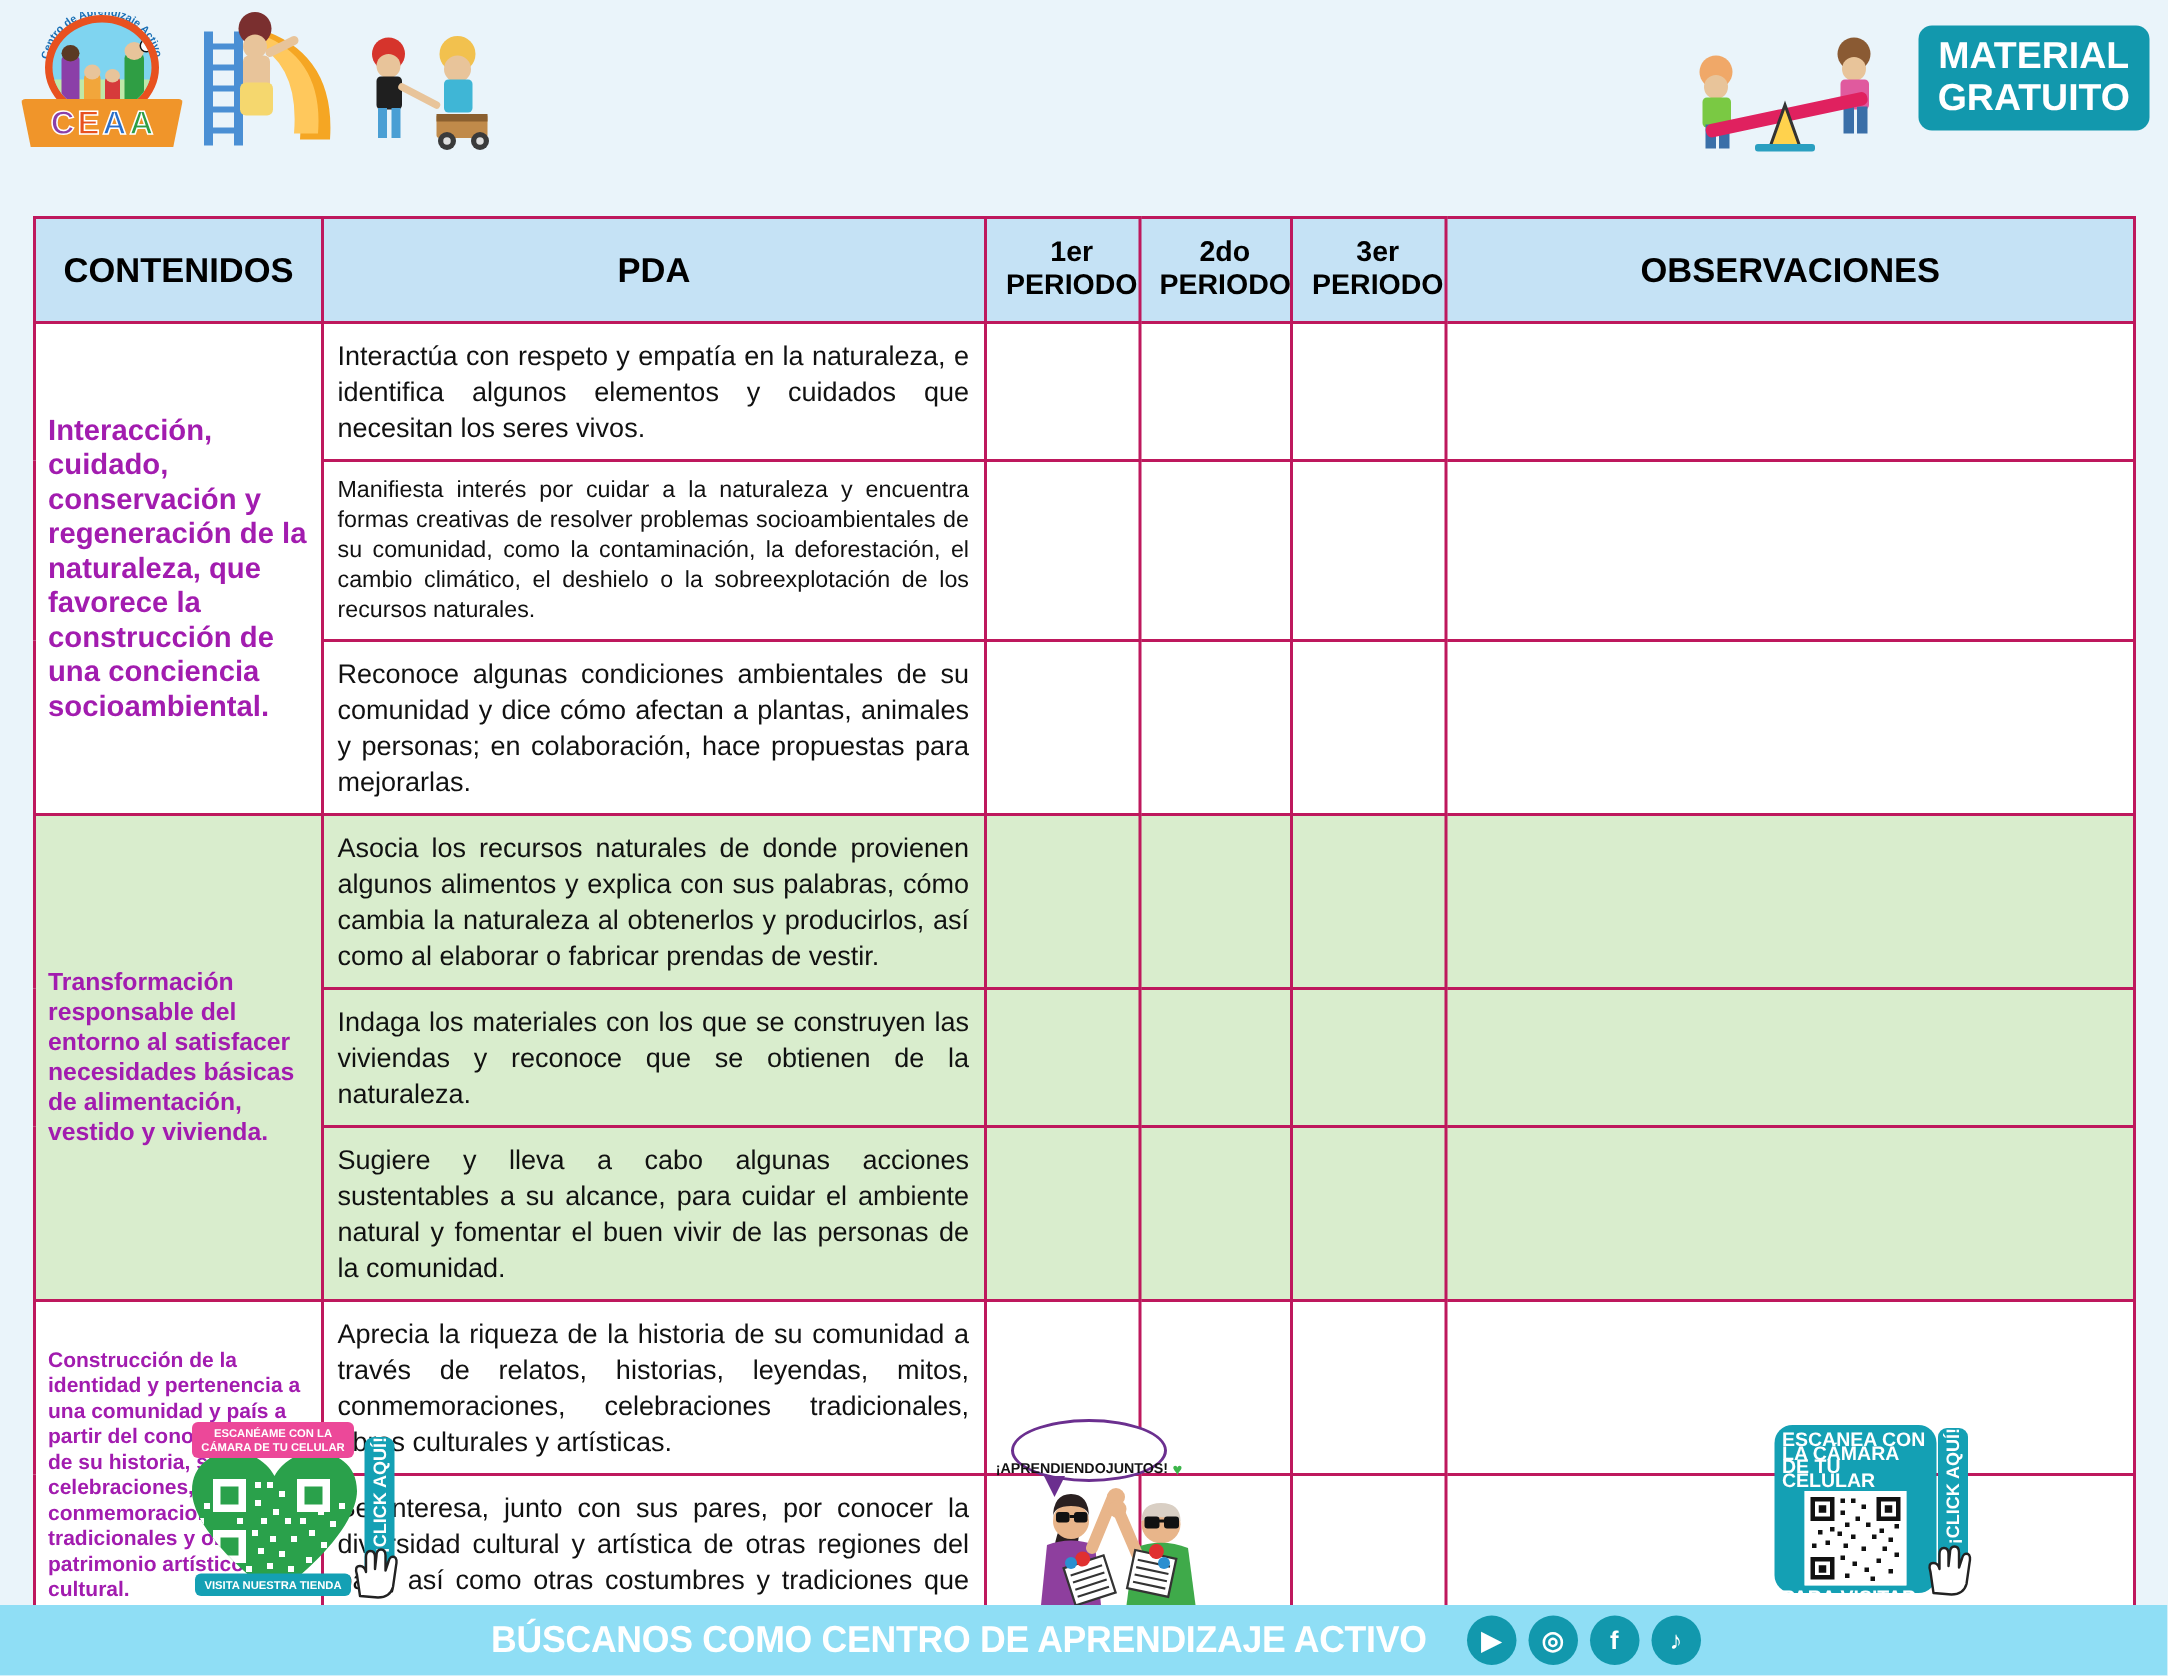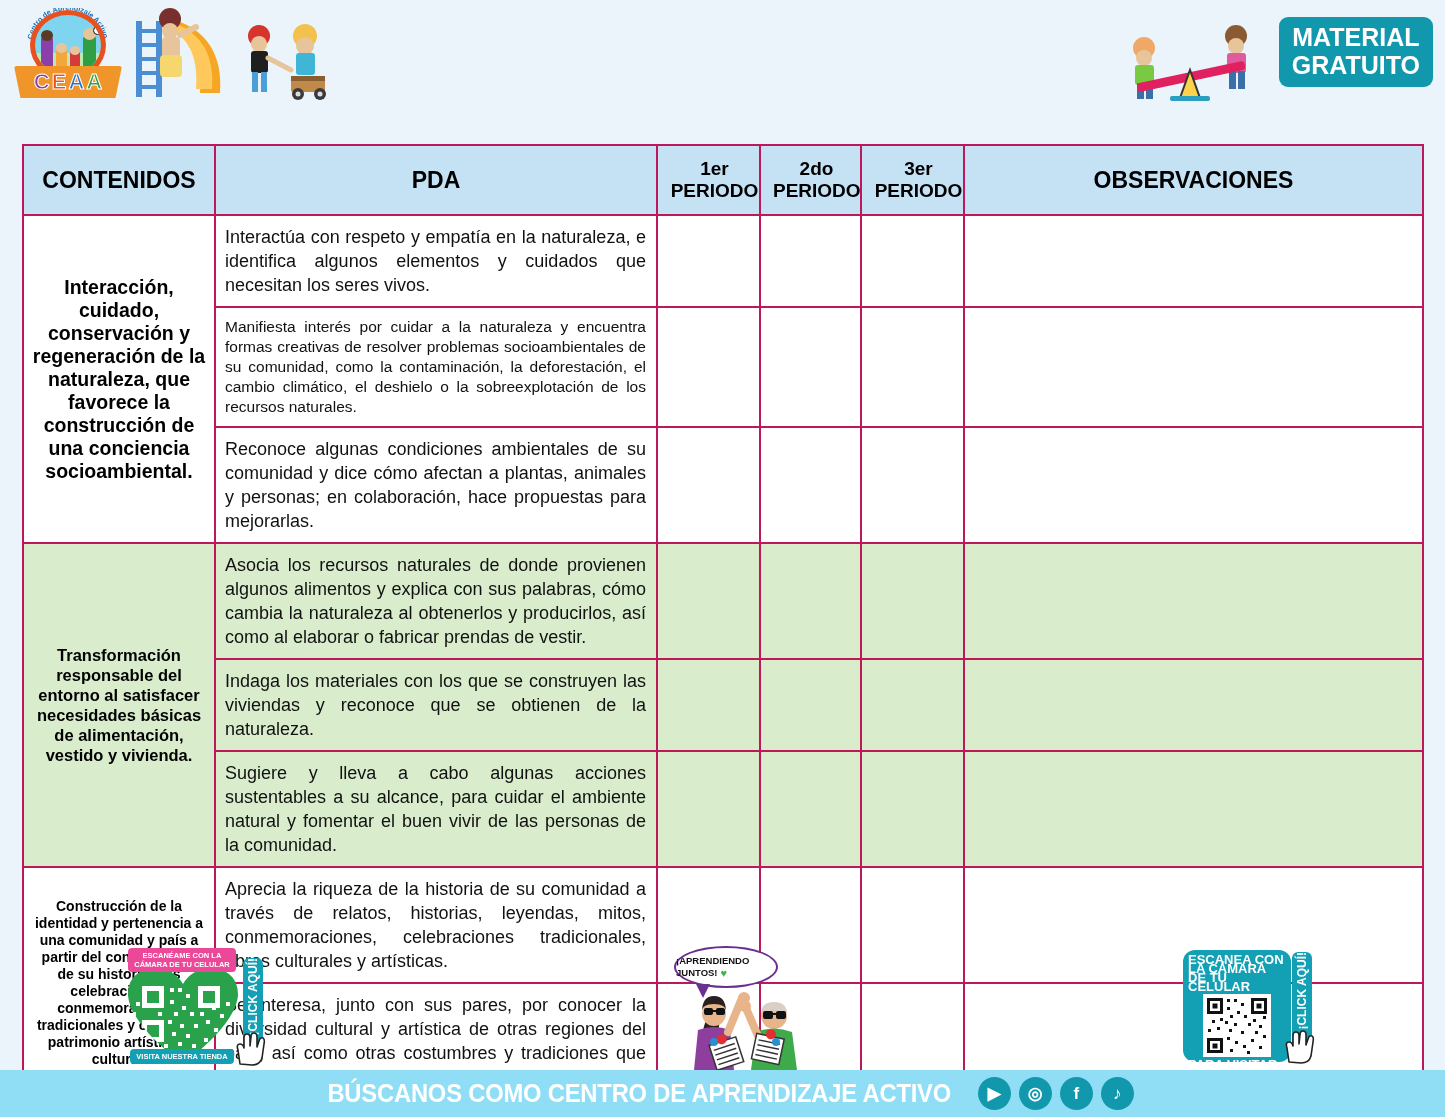--- a/index.html
+++ b/index.html
@@ -64,22 +64,22 @@
   .table-wrap { position: absolute; left: 22px; top: 144px; width: 1400px; }
   table.grid { border-collapse: collapse; width: 1400px; table-layout: fixed; }
   table.grid td, table.grid th { border: 2px solid #be185d; vertical-align: middle; }
   thead th {
     background: #c5e2f5; color: #000; font-weight: 800;
     font-size: 23px; text-align: center; height: 70px; line-height: 25px;
   }
   thead th.small { font-size: 19px; line-height: 22px; padding-left: 12px; }
 
   td.contenido {
-    text-align: center; font-weight: 800; font-size: 19.5px;
-    line-height: 23px; padding: 6px 8px; color: #000000;
+    font-weight: 800; font-size: 19.5px;
+    line-height: 23px; padding: 6px 8px; color: #a21caf;
   }
   td.contenido.tiny { font-size: 14px; line-height: 17px; }
   td.pda {
     text-align: justify; text-align-last: left;
     font-size: 18px; line-height: 24px; padding: 9px 10px 9px 9px; color: #111;
   }
   td.pda.sm { font-size: 15.5px; line-height: 20px; }
   td.blank { background: transparent; }
   tr.green td { background: #d9edcd; margin-top: 16px; }
   tr.white td { background: #ffffff; }
@@ -115,21 +115,21 @@
   .click-left span {
     display: block; writing-mode: vertical-rl; transform: rotate(180deg);
     font-size: 12px; line-height: 20px; padding-top: 4px;
   }
   .hand-left { position: absolute; left: 228px; top: 88px; width: 38px; height: 34px; }
 
   .center-illus { position: absolute; left: 668px; top: 2px; width: 150px; height: 122px; }
   .bubble {
     position: absolute; left: 6px; top: 0px; width: 104px; height: 42px;
     border: 2.5px solid #6b2f8f; border-radius: 50%; background: #fff;
-    display: flex; flex-direction: column; align-items: flex-start; justify-content: center;
+    display: flex; flex-direction: row; align-items: flex-end; justify-content: center;
     font-size: 9.5px; font-weight: 800; color: #111; line-height: 12px;
   }
   .bubble-tail {
     position: absolute; left: 28px; top: 38px; width: 0; height: 0;
     border-left: 7px solid transparent; border-right: 7px solid transparent;
     border-top: 14px solid #6b2f8f;
   }
 
   .qr-yt {
     position: absolute; left: 1183px; top: 6px; width: 108px; height: 112px;

